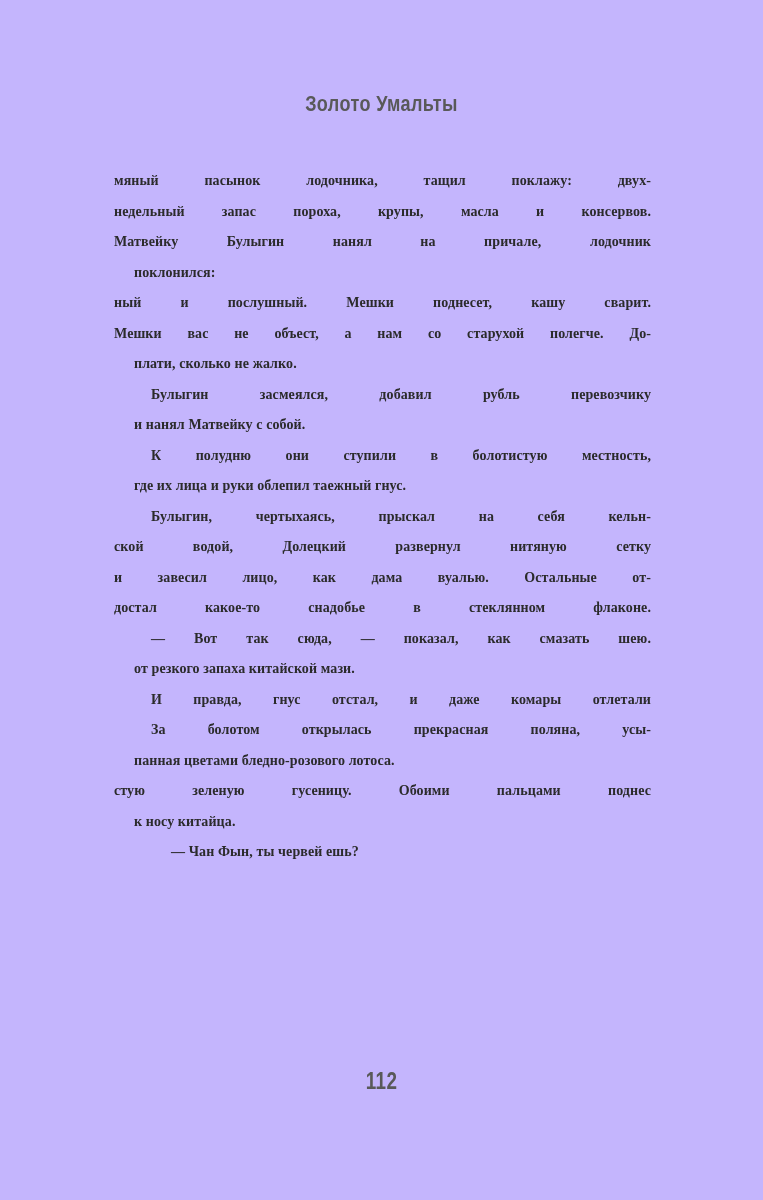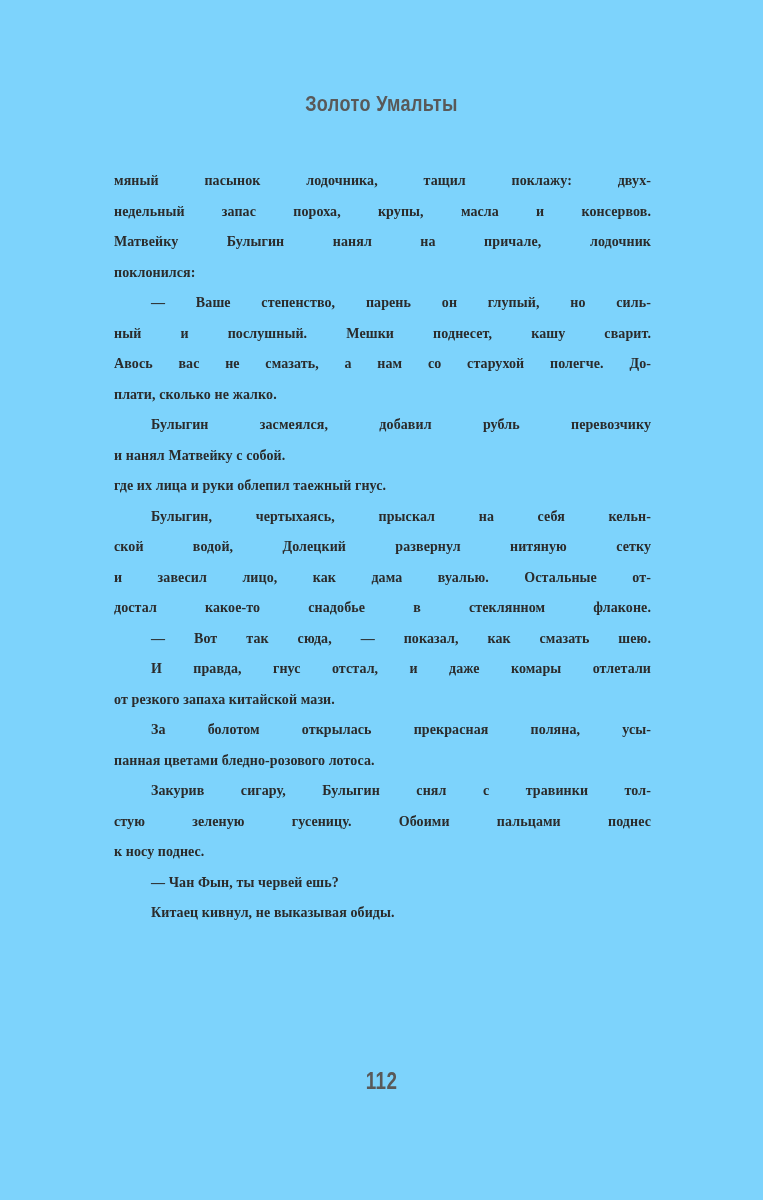--- a/index.html
+++ b/index.html
@@ -4,21 +4,21 @@
 <style>
   html, body {
     margin: 0;
     padding: 0;
     background: #ffffff;
   }
   .page {
     position: relative;
     width: 763px;
     height: 1200px;
-    background: #7dd3fc;
+    background: #c4b5fd;
     overflow: hidden;
     font-family: "Liberation Serif", "DejaVu Serif", serif;
   }
   .running-title {
     position: absolute;
     top: 91px;
     left: 0;
     width: 763px;
     text-align: center;
     font-family: "Liberation Sans", "DejaVu Sans", sans-serif;
@@ -39,21 +39,21 @@
     color: #2b2b2b;
     letter-spacing: 0.1px;
     font-weight: bold;
   }
   .ln {
     width: 100%;
     text-align: justify;
     white-space: normal;
   }
   .ln.j { text-align-last: justify; }
-  .ln.e { text-align-last: left; }
+  .ln.e { text-align-last: left; margin-left: 20px; }
   .ln.ind { text-indent: 37px; }
   .page-number {
     position: absolute;
     top: 1068px;
     left: 0;
     width: 763px;
     text-align: center;
     font-family: "Liberation Sans", "DejaVu Sans", sans-serif;
     font-weight: bold;
     font-size: 23px;
@@ -68,38 +68,36 @@
 
 <div class="page">
 
   <div class="running-title">Золото Умальты</div>
 
   <div class="body-text">
     <div class="ln j">мяный пасынок лодочника, тащил поклажу: двух-</div>
     <div class="ln j">недельный запас пороха, крупы, масла и консервов.</div>
     <div class="ln j">Матвейку Булыгин нанял на причале, лодочник</div>
     <div class="ln e">поклонился:</div>
-    <div class="ln j ind">— Ваше степенство, парень он глупый, но силь-</div>
     <div class="ln j">ный и послушный. Мешки поднесет, кашу сварит.</div>
-    <div class="ln j">Авось вас не смазать, а нам со старухой полегче. До-</div>
+    <div class="ln j">Мешки вас не объест, а нам со старухой полегче. До-</div>
     <div class="ln e">плати, сколько не жалко.</div>
     <div class="ln j ind">Булыгин засмеялся, добавил рубль перевозчику</div>
     <div class="ln e">и нанял Матвейку с собой.</div>
+    <div class="ln j ind">К полудню они ступили в болотистую местность,</div>
     <div class="ln e">где их лица и руки облепил таежный гнус.</div>
     <div class="ln j ind">Булыгин, чертыхаясь, прыскал на себя кельн-</div>
     <div class="ln j">ской водой, Долецкий развернул нитяную сетку</div>
     <div class="ln j">и завесил лицо, как дама вуалью. Остальные от-</div>
     <div class="ln j">достал какое-то снадобье в стеклянном флаконе.</div>
     <div class="ln j ind">— Вот так сюда, — показал, как смазать шею.</div>
+    <div class="ln e">от резкого запаха китайской мази.</div>
     <div class="ln j ind">И правда, гнус отстал, и даже комары отлетали</div>
-    <div class="ln e">от резкого запаха китайской мази.</div>
     <div class="ln j ind">За болотом открылась прекрасная поляна, усы-</div>
     <div class="ln e">панная цветами бледно-розового лотоса.</div>
-    <div class="ln j ind">Закурив сигару, Булыгин снял с травинки тол-</div>
     <div class="ln j">стую зеленую гусеницу. Обоими пальцами поднес</div>
-    <div class="ln e">к носу поднес.</div>
+    <div class="ln e">к носу китайца.</div>
     <div class="ln e ind">— Чан Фын, ты червей ешь?</div>
-    <div class="ln e ind">Китаец кивнул, не выказывая обиды.</div>
   </div>
 
   <div class="page-number">112</div>
 
 </div>
 
 </body></html>

